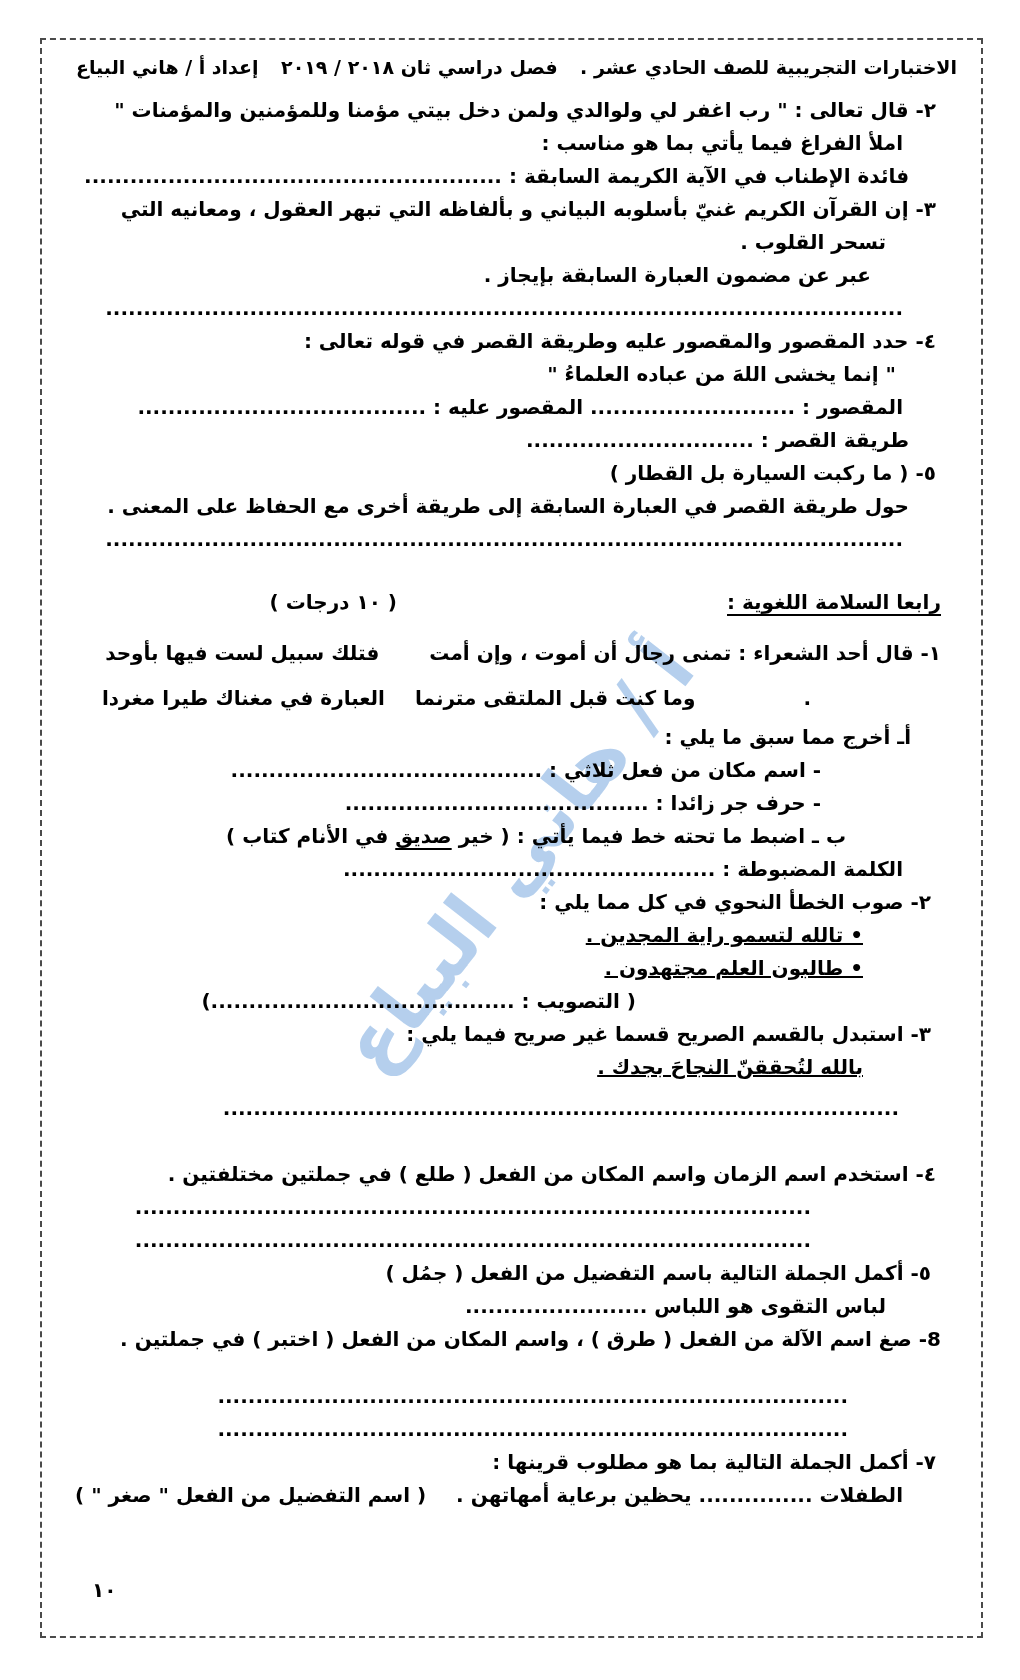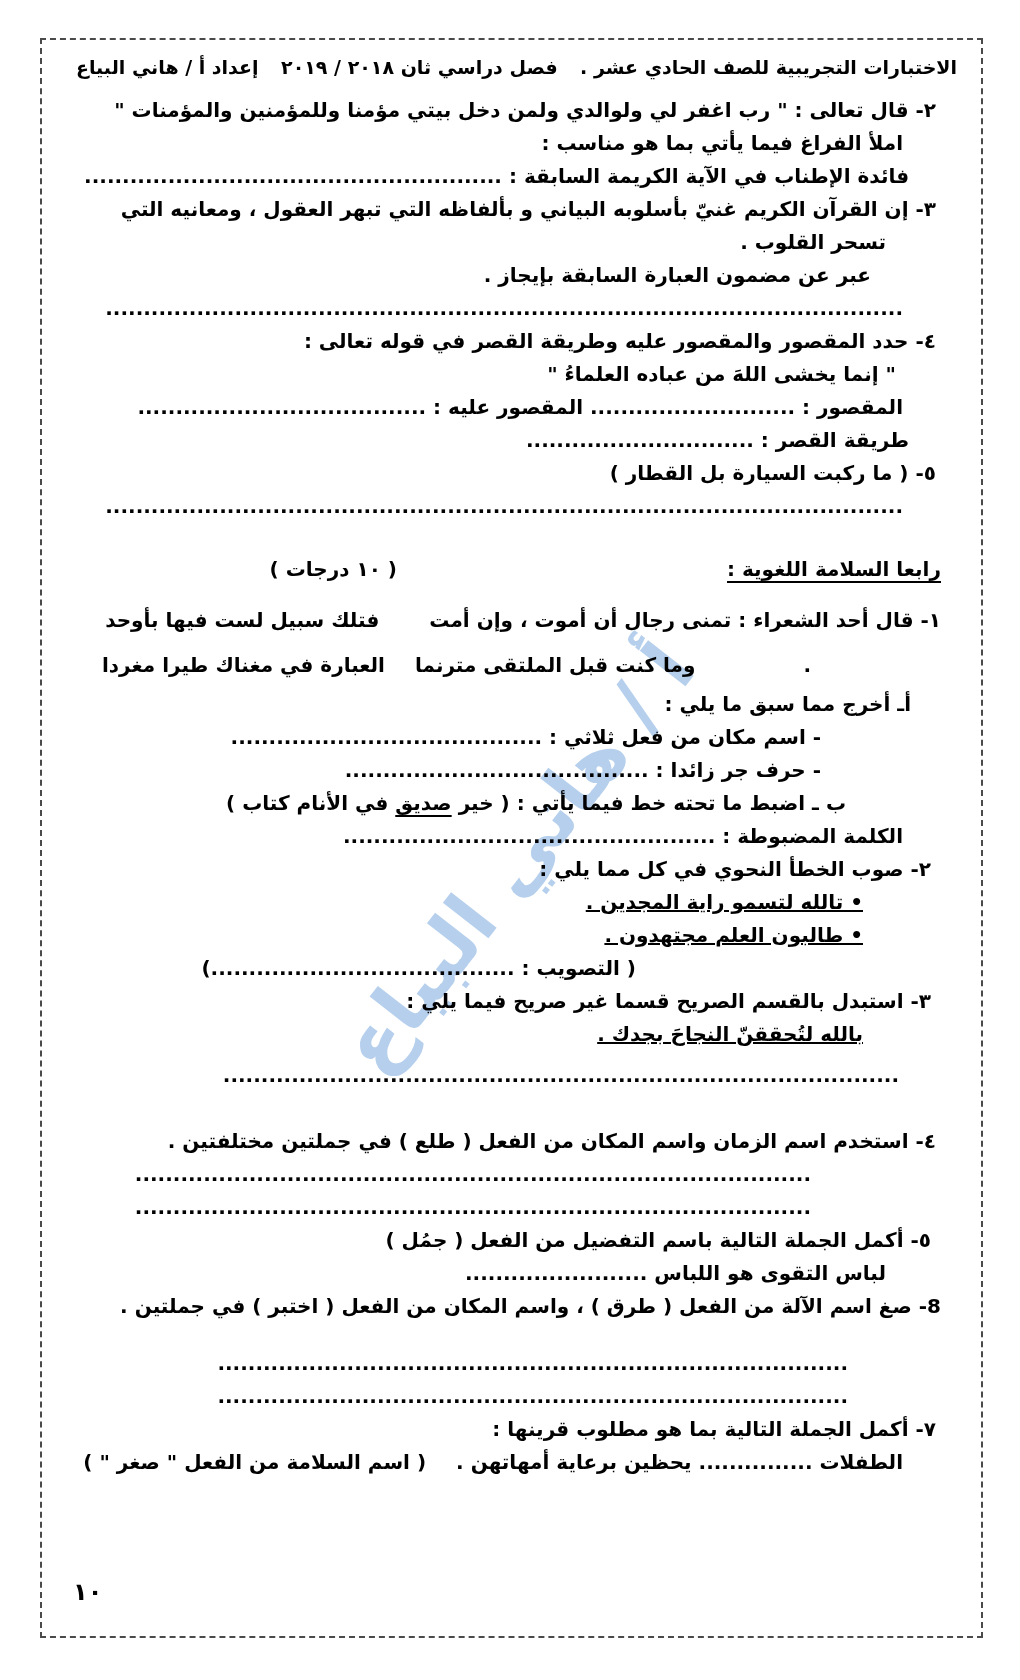--- a/index.html
+++ b/index.html
@@ -24,21 +24,21 @@
   .mt12{margin-top:12px;}
   .mt8{margin-top:8px;}
   .mt33{margin-top:33px;}
   .mt24{margin-top:24px;}
   .pr40{padding-right:40px;} .pr45{padding-right:45px;} .pr50{padding-right:50px;}
   .pr72{padding-right:72px;} .pr78{padding-right:78px;} .pr82{padding-right:82px;}
   .pr85{padding-right:85px;} .pr95{padding-right:95px;} .pr110{padding-right:110px;}
   .pr118{padding-right:118px;text-decoration:underline;} .pr125{padding-right:70px;} .pr133{padding-right:133px;}
   .pr135{padding-right:135px;text-align:right;} .pr160{padding-right:160px;} .pr170{padding-right:170px;}
   .pr345{padding-right:345px;}
-  .pagenum{position:absolute;left:31px;top:1538px;font-size:24px;font-weight:bold;z-index:1;}
+  .pagenum{position:absolute;left:50px;top:1538px;font-size:20px;font-weight:bold;z-index:1;}
 </style>
 </head>
 <body>
 
 <div class="sheet">
   <div class="watermark">أ / هاني البياع</div>
 
   <div class="header">
     <div>الاختبارات التجريبية للصف الحادي عشر .</div>
     <div>فصل دراسي ثان ٢٠١٨ / ٢٠١٩</div>
@@ -51,20 +51,21 @@
     <div class="line pr72">فائدة الإطناب في الآية الكريمة السابقة : .......................................................</div>
     <div class="line pr45">٣- إن القرآن الكريم غنيّ بأسلوبه البياني و بألفاظه التي تبهر العقول ، ومعانيه التي</div>
     <div class="line pr95">تسحر القلوب .</div>
     <div class="line pr110">عبر عن مضمون العبارة السابقة بإيجاز .</div>
     <div class="line pr78">.........................................................................................................</div>
     <div class="line pr45">٤- حدد المقصور والمقصور عليه وطريقة القصر في قوله تعالى :</div>
     <div class="line pr85">" إنما يخشى اللهَ من عباده العلماءُ "</div>
     <div class="line pr78">المقصور : ........................... المقصور عليه : ......................................</div>
     <div class="line pr72">طريقة القصر : ..............................</div>
     <div class="line pr45">٥- ( ما ركبت السيارة بل القطار )</div>
+    <div class="line pr72">حول طريقة القصر في العبارة السابقة إلى طريقة أخرى مع الحفاظ على المعنى .</div>
     <div class="line pr78">.........................................................................................................</div>
 
     <div class="line pr40 flex mt30">
       <span class="und">رابعا السلامة اللغوية :</span>
       <span class="marks">( ١٠ درجات )</span>
     </div>
 
     <div class="line pr40 flex verse mt12">
       <span>١- قال أحد الشعراء : تمنى رجال أن أموت ، وإن أمت</span>
       <span class="vgap">فتلك سبيل لست فيها بأوحد</span>
@@ -91,18 +92,18 @@
     <div class="line pr170">.........................................................................................</div>
     <div class="line pr170">.........................................................................................</div>
     <div class="line pr50">٥- أكمل الجملة التالية باسم التفضيل من الفعل ( جمُل )</div>
     <div class="line pr95">لباس التقوى هو اللباس ........................</div>
     <div class="line pr40">8- صغ اسم الآلة من الفعل ( طرق ) ، واسم المكان من الفعل ( اختبر ) في جملتين .</div>
     <div class="line pr133 mt24">...................................................................................</div>
     <div class="line pr133">...................................................................................</div>
     <div class="line pr45">٧- أكمل الجملة التالية بما هو مطلوب قرينها :</div>
     <div class="line pr78 flex">
       <span>الطفلات ............... يحظين برعاية أمهاتهن .</span>
-      <span class="mr30">( اسم السلامة من الفعل " صغر " )</span>
+      <span class="mr30">( اسم التفضيل من الفعل " صغر " )</span>
     </div>
   </div>
 
   <div class="pagenum">١٠</div>
 </div>
 
 </body></html>

